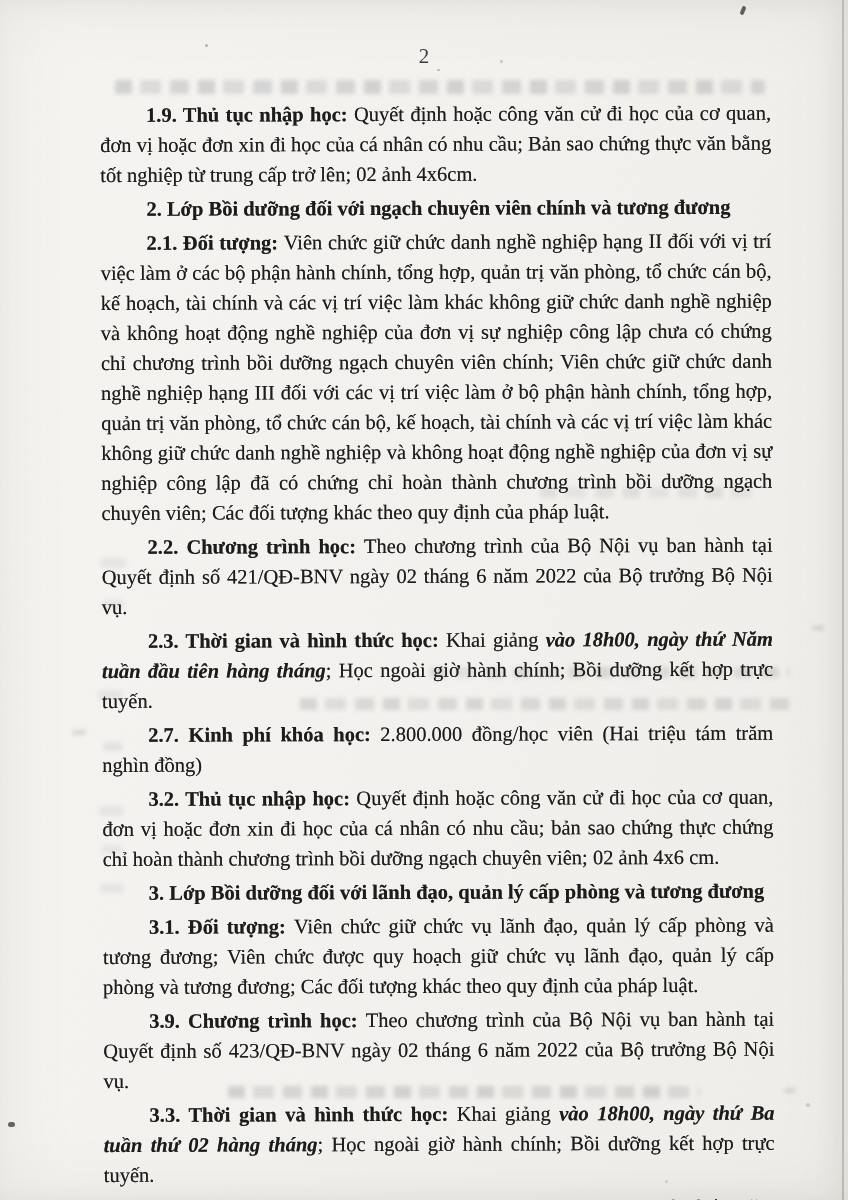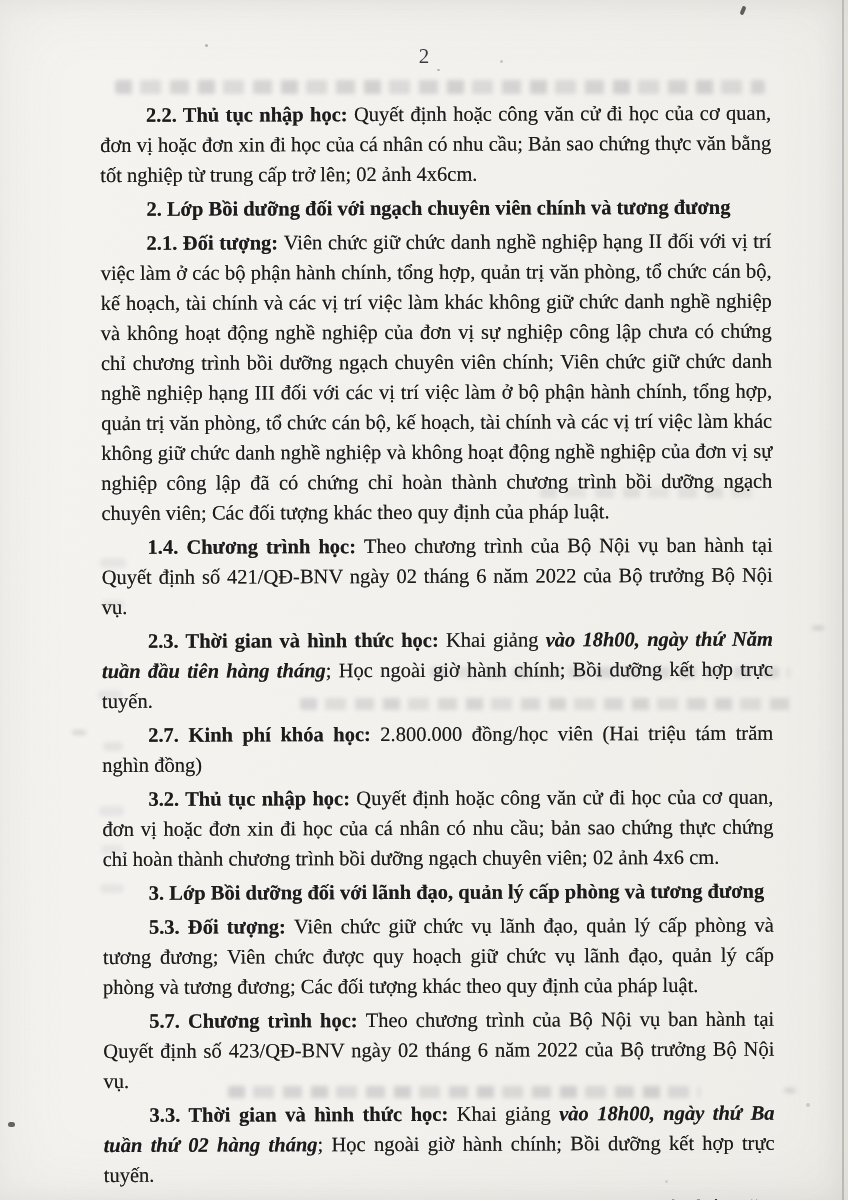--- a/index.html
+++ b/index.html
@@ -111,27 +111,27 @@
   <div class="speck" style="left:806px; top:1103px; width:4px; height:4px; background:#8a8a8a; opacity:0.35;"></div>
   <div class="speck" style="left:665px; top:1180px; width:3px; height:3px; background:#8a8a8a; opacity:0.3;"></div>
   <div class="speck" style="left:118px; top:1174px; width:3px; height:3px; background:#8a8a8a; opacity:0.3;"></div>
 
   <div class="edge-line"></div>
   <div class="edge-strip"></div>
 
   <div class="page-number">2</div>
 
   <div class="content">
-      <p class="body"><span class="run bold">2.2. Thủ tục nhập học: </span><span class="run regular">Quyết định hoặc công văn cử đi học của cơ quan, đơn vị hoặc đơn xin đi học của cá nhân có nhu cầu; Bản sao chứng thực văn bằng tốt nghiệp từ trung cấp trở lên; 02 ảnh 4x6cm.</span></p>
+      <p class="body"><span class="run bold">1.9. Thủ tục nhập học: </span><span class="run regular">Quyết định hoặc công văn cử đi học của cơ quan, đơn vị hoặc đơn xin đi học của cá nhân có nhu cầu; Bản sao chứng thực văn bằng tốt nghiệp từ trung cấp trở lên; 02 ảnh 4x6cm.</span></p>
       <p class="heading"><span class="run bold">2. Lớp Bồi dưỡng đối với ngạch chuyên viên chính và tương đương</span></p>
       <p class="body"><span class="run bold">2.1. Đối tượng: </span><span class="run regular">Viên chức giữ chức danh nghề nghiệp hạng II đối với vị trí việc làm ở các bộ phận hành chính, tổng hợp, quản trị văn phòng, tổ chức cán bộ, kế hoạch, tài chính và các vị trí việc làm khác không giữ chức danh nghề nghiệp và không hoạt động nghề nghiệp của đơn vị sự nghiệp công lập chưa có chứng chỉ chương trình bồi dưỡng ngạch chuyên viên chính; Viên chức giữ chức danh nghề nghiệp hạng III đối với các vị trí việc làm ở bộ phận hành chính, tổng hợp, quản trị văn phòng, tổ chức cán bộ, kế hoạch, tài chính và các vị trí việc làm khác không giữ chức danh nghề nghiệp và không hoạt động nghề nghiệp của đơn vị sự nghiệp công lập đã có chứng chỉ hoàn thành chương trình bồi dưỡng ngạch chuyên viên; Các đối tượng khác theo quy định của pháp luật.</span></p>
-      <p class="body"><span class="run bold">1.4. Chương trình học: </span><span class="run regular">Theo chương trình của Bộ Nội vụ ban hành tại Quyết định số 421/QĐ-BNV ngày 02 tháng 6 năm 2022 của Bộ trưởng Bộ Nội vụ.</span></p>
+      <p class="body"><span class="run bold">2.2. Chương trình học: </span><span class="run regular">Theo chương trình của Bộ Nội vụ ban hành tại Quyết định số 421/QĐ-BNV ngày 02 tháng 6 năm 2022 của Bộ trưởng Bộ Nội vụ.</span></p>
       <p class="body"><span class="run bold">2.3. Thời gian và hình thức học: </span><span class="run regular">Khai giảng </span><span class="run bold-italic">vào 18h00, ngày thứ Năm tuần đầu tiên hàng tháng</span><span class="run regular">; Học ngoài giờ hành chính; Bồi dưỡng kết hợp trực tuyến.</span></p>
       <p class="body"><span class="run bold">2.7. Kinh phí khóa học: </span><span class="run regular">2.800.000 đồng/học viên (Hai triệu tám trăm nghìn đồng)</span></p>
       <p class="body"><span class="run bold">3.2. Thủ tục nhập học: </span><span class="run regular">Quyết định hoặc công văn cử đi học của cơ quan, đơn vị hoặc đơn xin đi học của cá nhân có nhu cầu; bản sao chứng thực chứng chỉ hoàn thành chương trình bồi dưỡng ngạch chuyên viên; 02 ảnh 4x6 cm.</span></p>
       <p class="heading"><span class="run bold">3. Lớp Bồi dưỡng đối với lãnh đạo, quản lý cấp phòng và tương đương</span></p>
-      <p class="body"><span class="run bold">5.3. Đối tượng: </span><span class="run regular">Viên chức giữ chức vụ lãnh đạo, quản lý cấp phòng và tương đương; Viên chức được quy hoạch giữ chức vụ lãnh đạo, quản lý cấp phòng và tương đương; Các đối tượng khác theo quy định của pháp luật.</span></p>
-      <p class="body"><span class="run bold">5.7. Chương trình học: </span><span class="run regular">Theo chương trình của Bộ Nội vụ ban hành tại Quyết định số 423/QĐ-BNV ngày 02 tháng 6 năm 2022 của Bộ trưởng Bộ Nội vụ.</span></p>
+      <p class="body"><span class="run bold">3.1. Đối tượng: </span><span class="run regular">Viên chức giữ chức vụ lãnh đạo, quản lý cấp phòng và tương đương; Viên chức được quy hoạch giữ chức vụ lãnh đạo, quản lý cấp phòng và tương đương; Các đối tượng khác theo quy định của pháp luật.</span></p>
+      <p class="body"><span class="run bold">3.9. Chương trình học: </span><span class="run regular">Theo chương trình của Bộ Nội vụ ban hành tại Quyết định số 423/QĐ-BNV ngày 02 tháng 6 năm 2022 của Bộ trưởng Bộ Nội vụ.</span></p>
       <p class="body"><span class="run bold">3.3. Thời gian và hình thức học: </span><span class="run regular">Khai giảng </span><span class="run bold-italic">vào 18h00, ngày thứ Ba tuần thứ 02 hàng tháng</span><span class="run regular">; Học ngoài giờ hành chính; Bồi dưỡng kết hợp trực tuyến.</span></p>
       <p class="body"><span class="run bold">3.4. Kinh phí khóa học: </span><span class="run regular">2.400.000 đồng/học viên (Hai triệu bốn trăm nghìn đồng)</span></p>
     </div>
 
 </div>
 
 </body></html>

